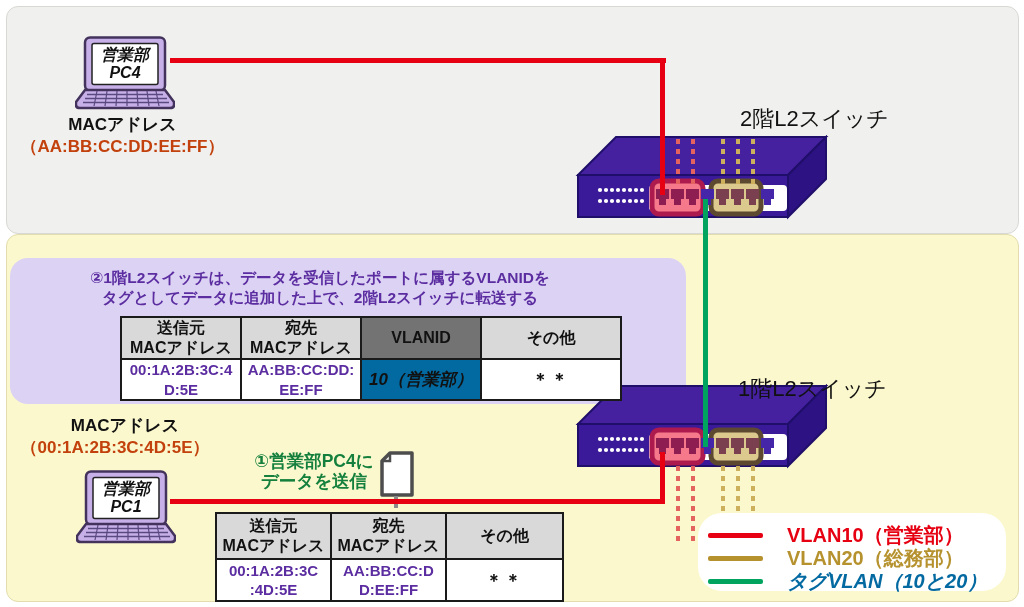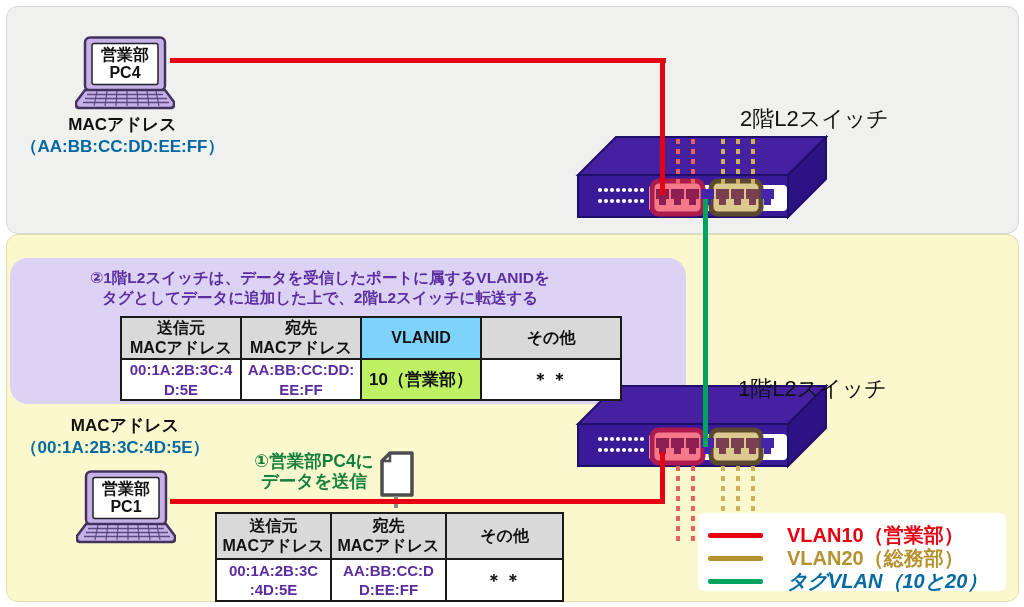--- a/index.html
+++ b/index.html
@@ -28,37 +28,37 @@
   
   .cable{position:absolute;}
   .vdash{position:absolute;width:4px;}
   .vdash-red{background:repeating-linear-gradient(to bottom,#e4635f 0 5px,rgba(0,0,0,0) 5px 10px);}
   .vdash-tan{background:repeating-linear-gradient(to bottom,#cdb05c 0 5px,rgba(0,0,0,0) 5px 10px);}
   .dotline{position:absolute;width:4px;background:repeating-linear-gradient(to bottom,#8a8a8a 0 4px,rgba(0,0,0,0) 4px 8px);}
 
   
   .sw-label{position:absolute;font-weight:normal;font-size:22px;color:#111;}
   .mac-label{position:absolute;text-align:center;font-weight:bold;font-size:17px;color:#111;}
-  .mac-value{position:absolute;text-align:center;font-weight:bold;font-size:17px;color:#0369a1;}
+  .mac-value{position:absolute;text-align:center;font-weight:bold;font-size:17px;color:#c2410c;}
   .step1-note{position:absolute;left:250px;top:451px;width:128px;text-align:center;
               font-weight:bold;font-size:17.5px;line-height:20px;color:#15803d;}
 
   
-  .laptop{position:absolute;width:100px;height:74px;}
+  .laptop{position:absolute;width:100px;height:74px;font-style:italic;}
   .laptop svg{position:absolute;left:0;top:0;}
   .laptop-label{position:absolute;left:14px;top:6px;width:72px;height:44px;display:flex;
                 flex-direction:column;align-items:center;justify-content:center;
                 font-weight:bold;font-size:16px;line-height:1.12;color:#111;}
 
   
   svg.switch{position:absolute;}
 
   
   .legend{position:absolute;left:698px;top:513px;width:308px;height:78px;background:#ffffff;
-          border-radius:6px;padding-top:11px;box-sizing:border-box;}
+          border-radius:24px;padding-top:11px;box-sizing:border-box;}
   .legend-row{display:flex;align-items:center;height:23px;padding-left:10px;}
   .legend-line{width:55px;height:5px;border-radius:2px;flex:0 0 auto;}
   .legend-label{margin-left:24px;font-weight:bold;font-size:20px;white-space:nowrap;}
 
   .doc-icon{position:absolute;left:379px;top:451px;}
 </style>
 </head>
 <body>
 
 <div class="stage">
@@ -222,29 +222,29 @@
         <col style="width:120px">
         <col style="width:120px">
         <col style="width:140px">
       </colgroup>
     <tbody>
     <tr style="height:42px;">
       <td class="hd">送信元
 MACアドレス</td>
       <td class="hd">宛先
 MACアドレス</td>
-      <td class="hd" style="background-color: #7dd3fc;">VLANID</td>
+      <td class="hd" style="background-color: #737373;">VLANID</td>
       <td class="hd">その他</td>
     </tr>
     <tr style="height:29px;">
       <td class="val">00:1A:2B:3C:4
 D:5E</td>
       <td class="val">AA:BB:CC:DD:
 EE:FF</td>
-      <td class="plain" style="letter-spacing: 0px; background-color: #bef264;">10（営業部）</td>
+      <td class="plain" style="letter-spacing: 0px; background-color: #0369a1; font-style: italic;">10（営業部）</td>
       <td class="plain">＊＊</td>
     </tr>
     </tbody>
   </table>
 
   <table class="vtable" style="left:215px;top:512px;">
     <colgroup>
         <col style="width:115px">
         <col style="width:115px">
         <col style="width:117px">

